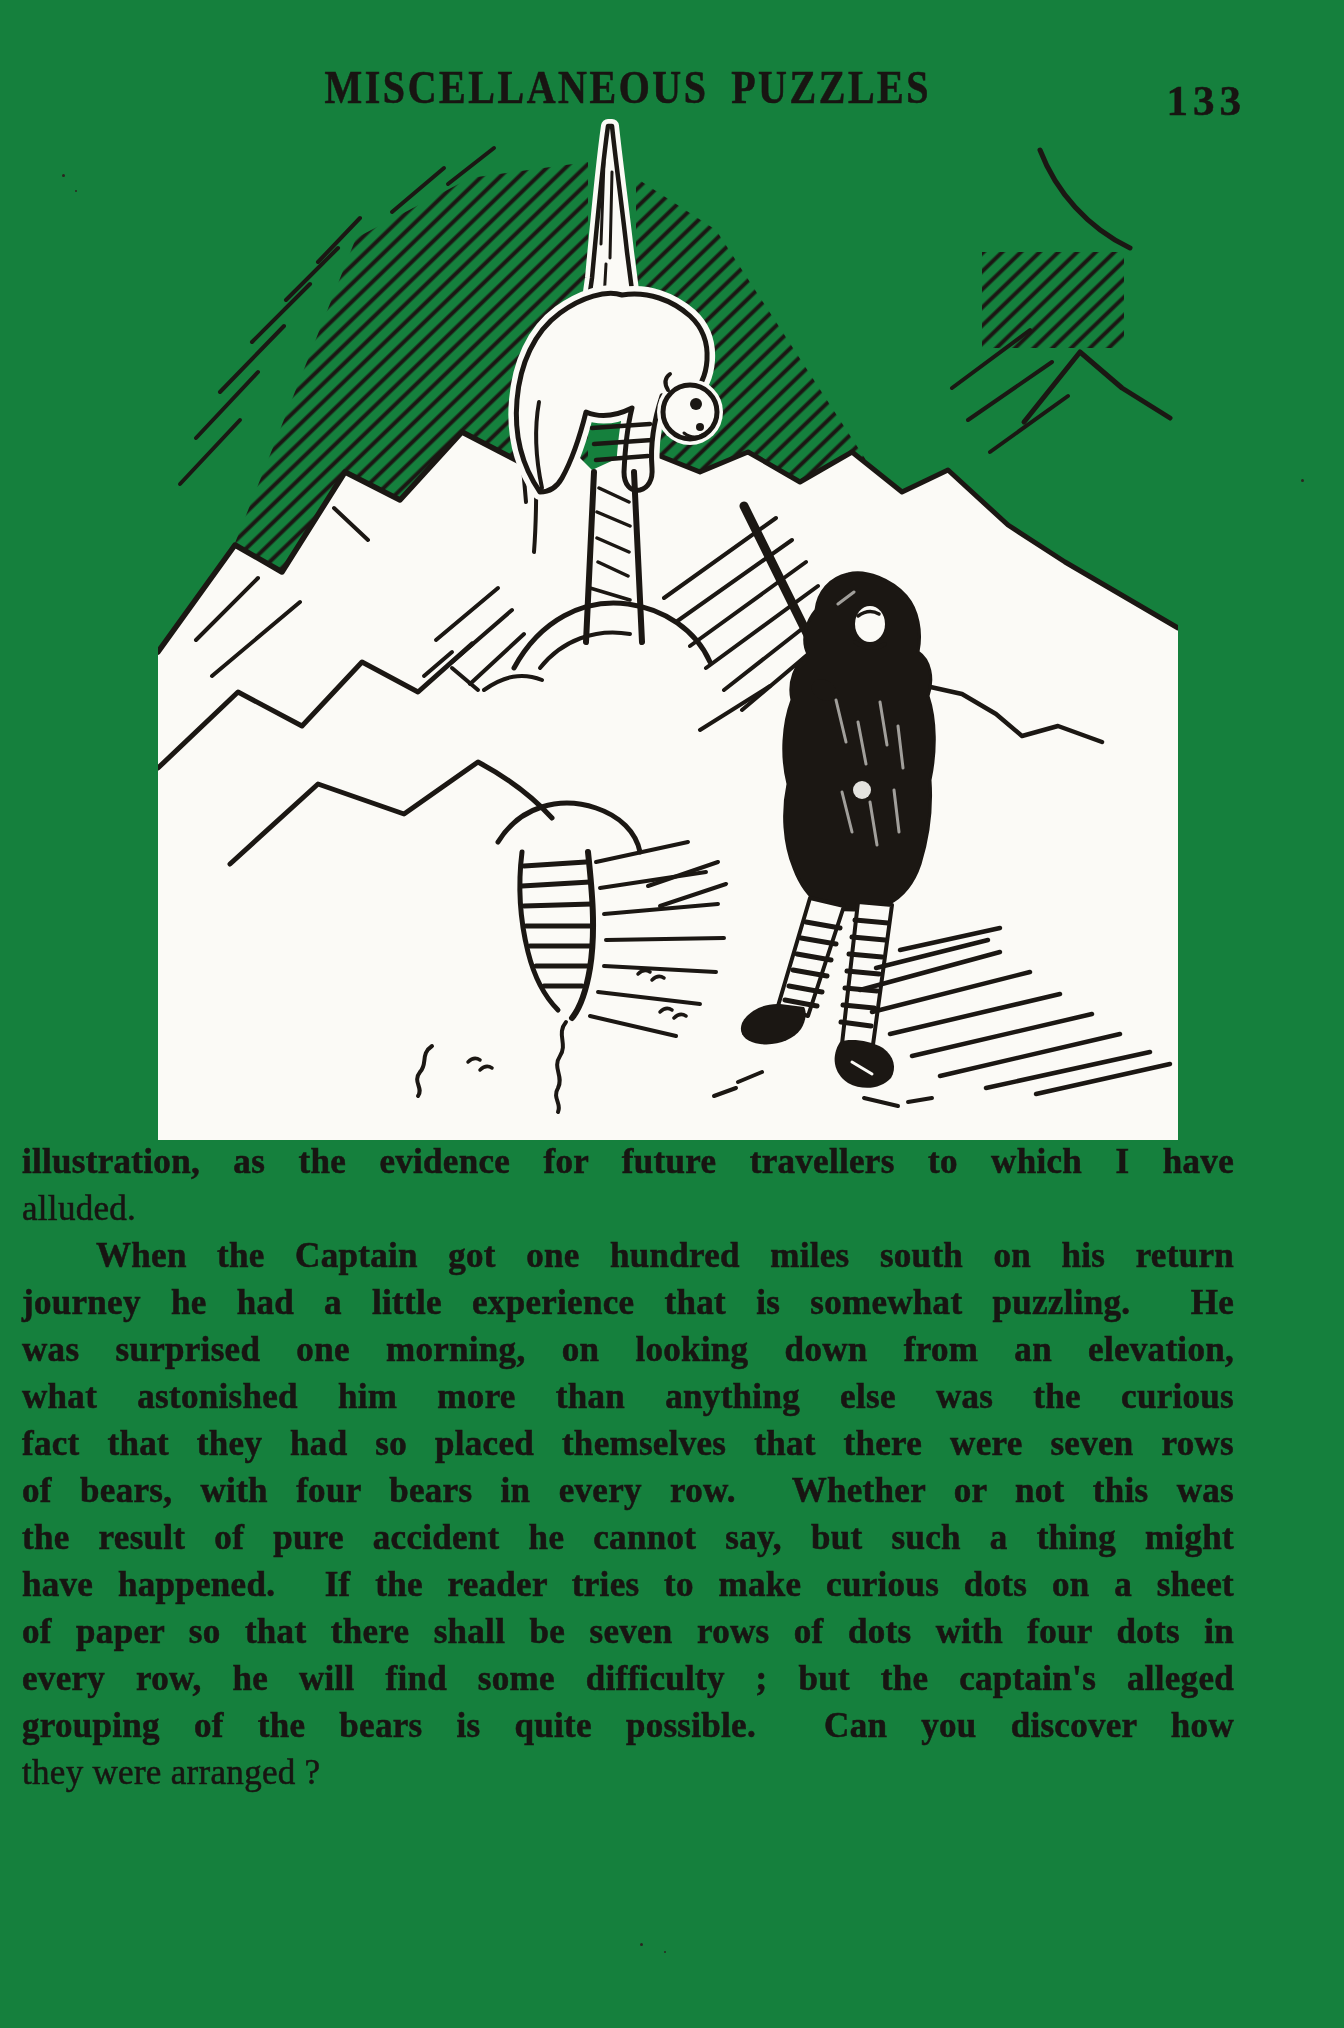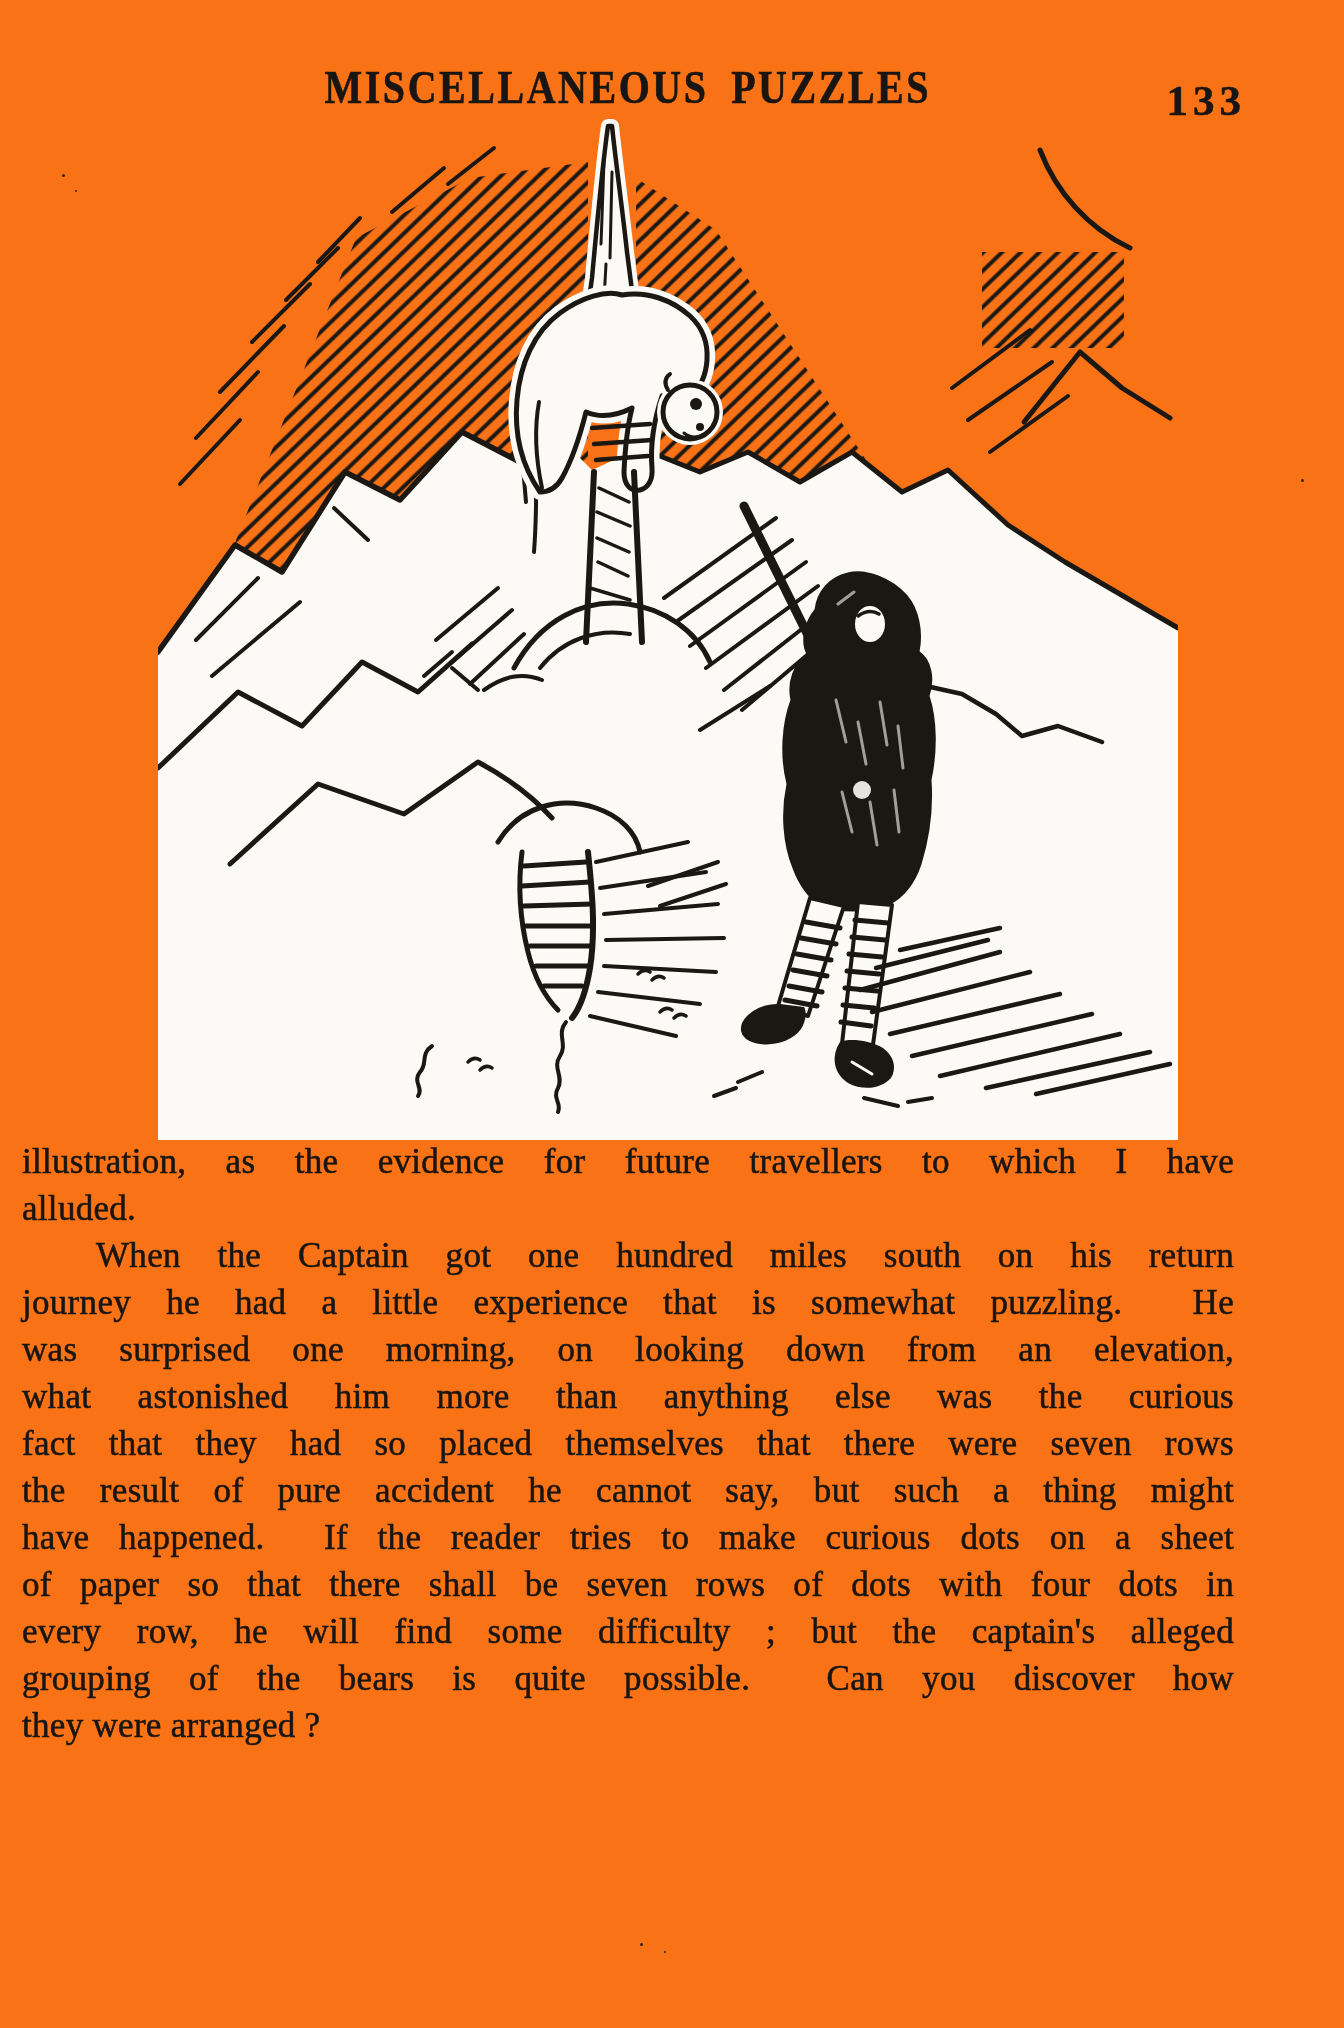--- a/index.html
+++ b/index.html
@@ -1,34 +1,34 @@
 <!DOCTYPE html>
 <html><head>
 <meta charset="utf-8">
 <title>Miscellaneous Puzzles — page 133</title>
 <style>
   html,body{margin:0;padding:0;background:#e8e6e0;}
-  .page{position:relative;width:1344px;height:2028px;background:#f97316;overflow:hidden;
+  .page{position:relative;width:1344px;height:2028px;background:#15803d;overflow:hidden;
         color:#181512;font-family:"Liberation Serif",serif;}
   
   .running-head{position:absolute;left:22px;top:56px;width:1212px;height:62px;font-weight:700;}
   .head-title{position:absolute;left:0;right:0;text-align:center;font-size:47px;line-height:62px;
               letter-spacing:3px;word-spacing:12px;-webkit-text-stroke:.6px currentColor;}
   .head-title span{display:inline-block;transform:scaleX(.85);transform-origin:center;}
   .page-number{position:absolute;right:-12px;top:14px;font-size:43px;line-height:62px;
                letter-spacing:5px;-webkit-text-stroke:.5px currentColor;}
   
   .illus{position:absolute;left:158px;top:112px;width:1020px;height:1028px;}
   .illus svg{display:block;width:100%;height:100%;}
   
   .text-block{position:absolute;left:22px;top:1138px;width:1212px;}
   .tline{font-size:35px;line-height:47px;letter-spacing:.3px;white-space:pre-wrap;
          text-align:justify;text-align-last:left;text-justify:inter-word;
          -webkit-text-stroke:.55px currentColor;}
-  .jfy{text-align-last:justify;}
+  .jfy{text-align-last:justify;font-weight:bold;}
   .ind{text-indent:74px;}
   
   .speck{position:absolute;background:#2a261f;border-radius:50%;}
 </style>
 </head>
 <body>
 
 <div class="page">
 
   <div class="running-head">
@@ -235,20 +235,21 @@
     <div class="para">
       <div class="tline jfy">illustration, as the evidence for future travellers to which I have</div>
       <div class="tline">alluded.</div>
     </div>
     <div class="para">
       <div class="tline jfy ind">When the Captain got one hundred miles south on his return</div>
       <div class="tline jfy">journey he had a little experience that is somewhat puzzling.  He</div>
       <div class="tline jfy">was surprised one morning, on looking down from an elevation,</div>
       <div class="tline jfy">what astonished him more than anything else was the curious</div>
       <div class="tline jfy">fact that they had so placed themselves that there were seven rows</div>
+      <div class="tline jfy">of bears, with four bears in every row.  Whether or not this was</div>
       <div class="tline jfy">the result of pure accident he cannot say, but such a thing might</div>
       <div class="tline jfy">have happened.  If the reader tries to make curious dots on a sheet</div>
       <div class="tline jfy">of paper so that there shall be seven rows of dots with four dots in</div>
       <div class="tline jfy">every row, he will find some difficulty ; but the captain's alleged</div>
       <div class="tline jfy">grouping of the bears is quite possible.  Can you discover how</div>
       <div class="tline">they were arranged ?</div>
     </div>
   </main>
 
   <div class="speck" style="left:62px;top:174px;width:3px;height:3px;"></div>

